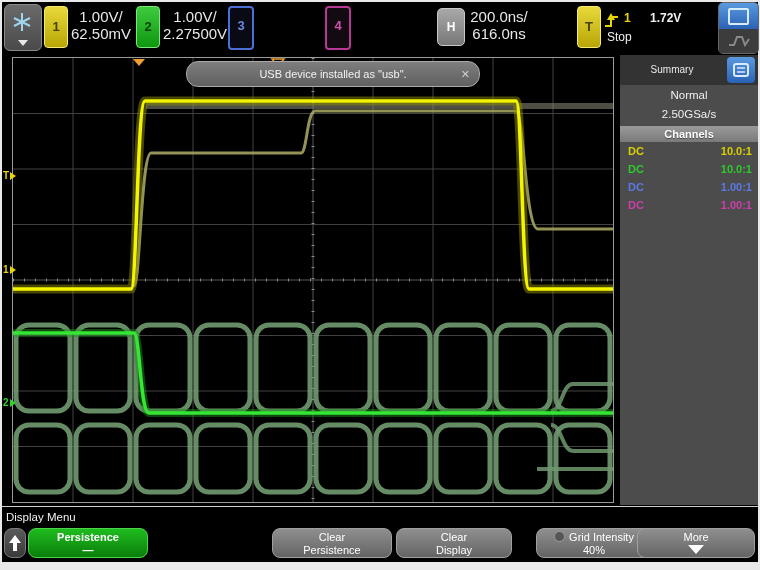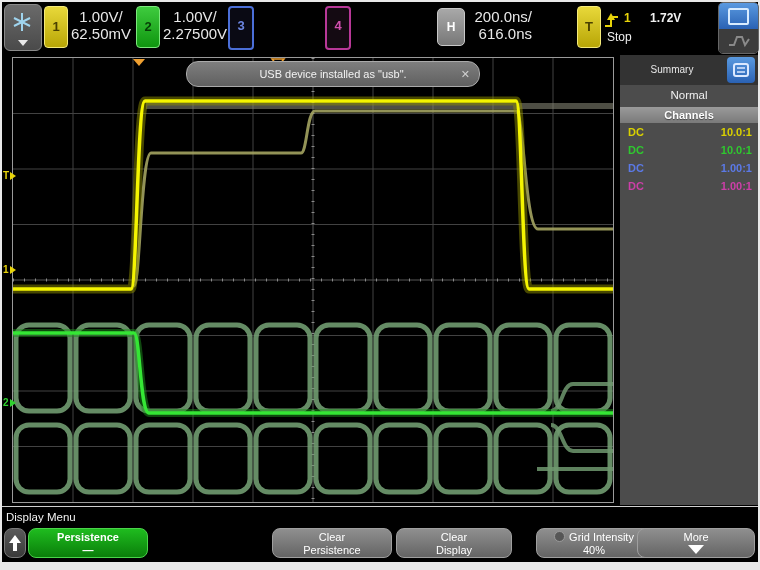--- a/index.html
+++ b/index.html
@@ -99,21 +99,21 @@
   <div class="hdr-btn ch-btn ch2-btn">2</div>
   <div class="hdr-vals" style="left:158px;width:74px;">
     <div>1.00V/</div>
     <div>2.27500V</div>
   </div>
 
   <div class="hdr-btn ch-btn ch3-btn">3</div>
   <div class="hdr-btn ch-btn ch4-btn">4</div>
 
   <div class="hdr-btn h-btn">H</div>
-  <div class="hdr-vals" style="left:466px;width:66px;text-align:right;">
+  <div class="hdr-vals" style="left:466px;width:66px;text-align:center;">
     <div>200.0ns/</div>
     <div>616.0ns</div>
   </div>
 
   <div class="hdr-btn t-btn">T</div>
   <svg class="abs" style="left:604px;top:11px;" width="16" height="18">
     <path d="M1,15 H7 V6 H14" stroke="#e8d40a" stroke-width="2" fill="none"></path>
     <polygon points="7,2 3,9 11,9" fill="#e8d40a"></polygon>
   </svg>
   <div class="abs trig-src">1</div>
@@ -225,20 +225,21 @@
       <div class="sb-tab">Summary</div>
       <div class="sb-menu-btn">
         <svg width="16" height="14">
           <rect x="1" y="1" width="14" height="12" rx="2" fill="none" stroke="#dce9ff" stroke-width="2"></rect>
           <line x1="4" y1="5" x2="12" y2="5" stroke="#dce9ff" stroke-width="1.5"></line>
           <line x1="4" y1="9" x2="12" y2="9" stroke="#dce9ff" stroke-width="1.5"></line>
         </svg>
       </div>
     </div>
     <div class="sb-line">Normal</div>
+    <div class="sb-line">2.50GSa/s</div>
     <div class="sb-bar">Channels</div>
     <div class="sb-row row-ch1">
       <span class="cpl">DC</span>
       <span class="prb">10.0:1</span>
     </div>
     <div class="sb-row row-ch2">
       <span class="cpl">DC</span>
       <span class="prb">10.0:1</span>
     </div>
     <div class="sb-row row-ch3">

